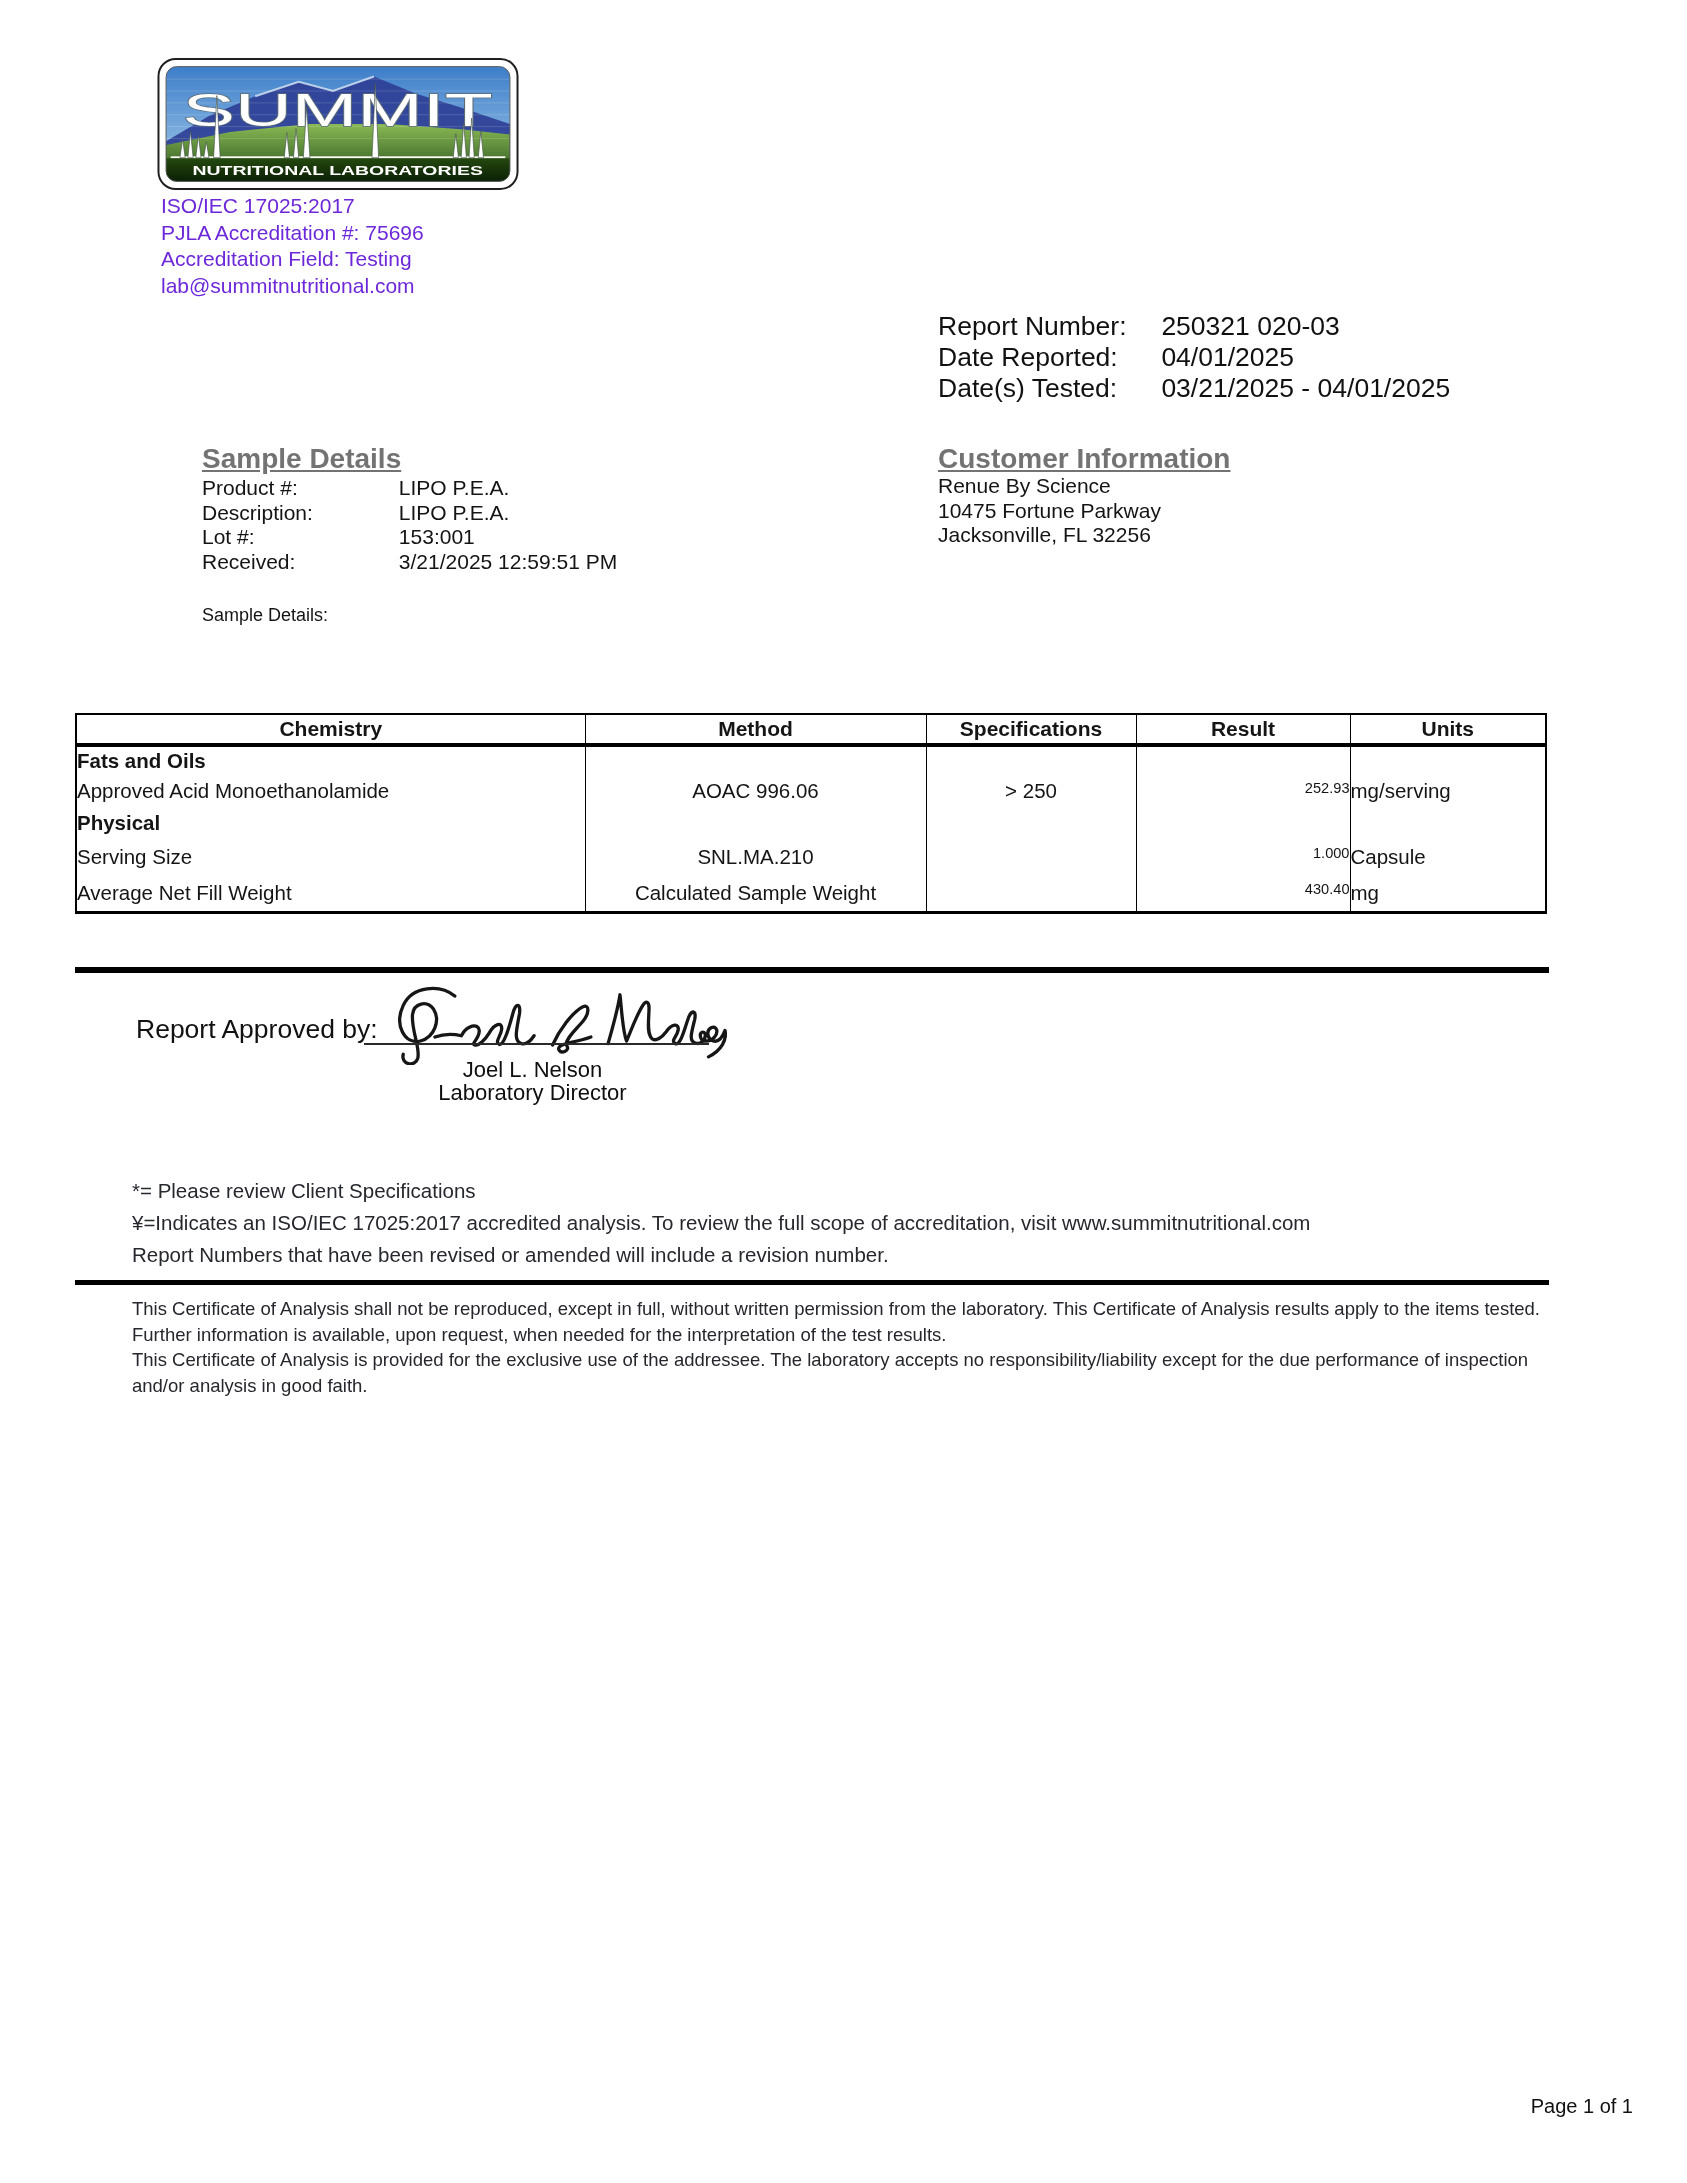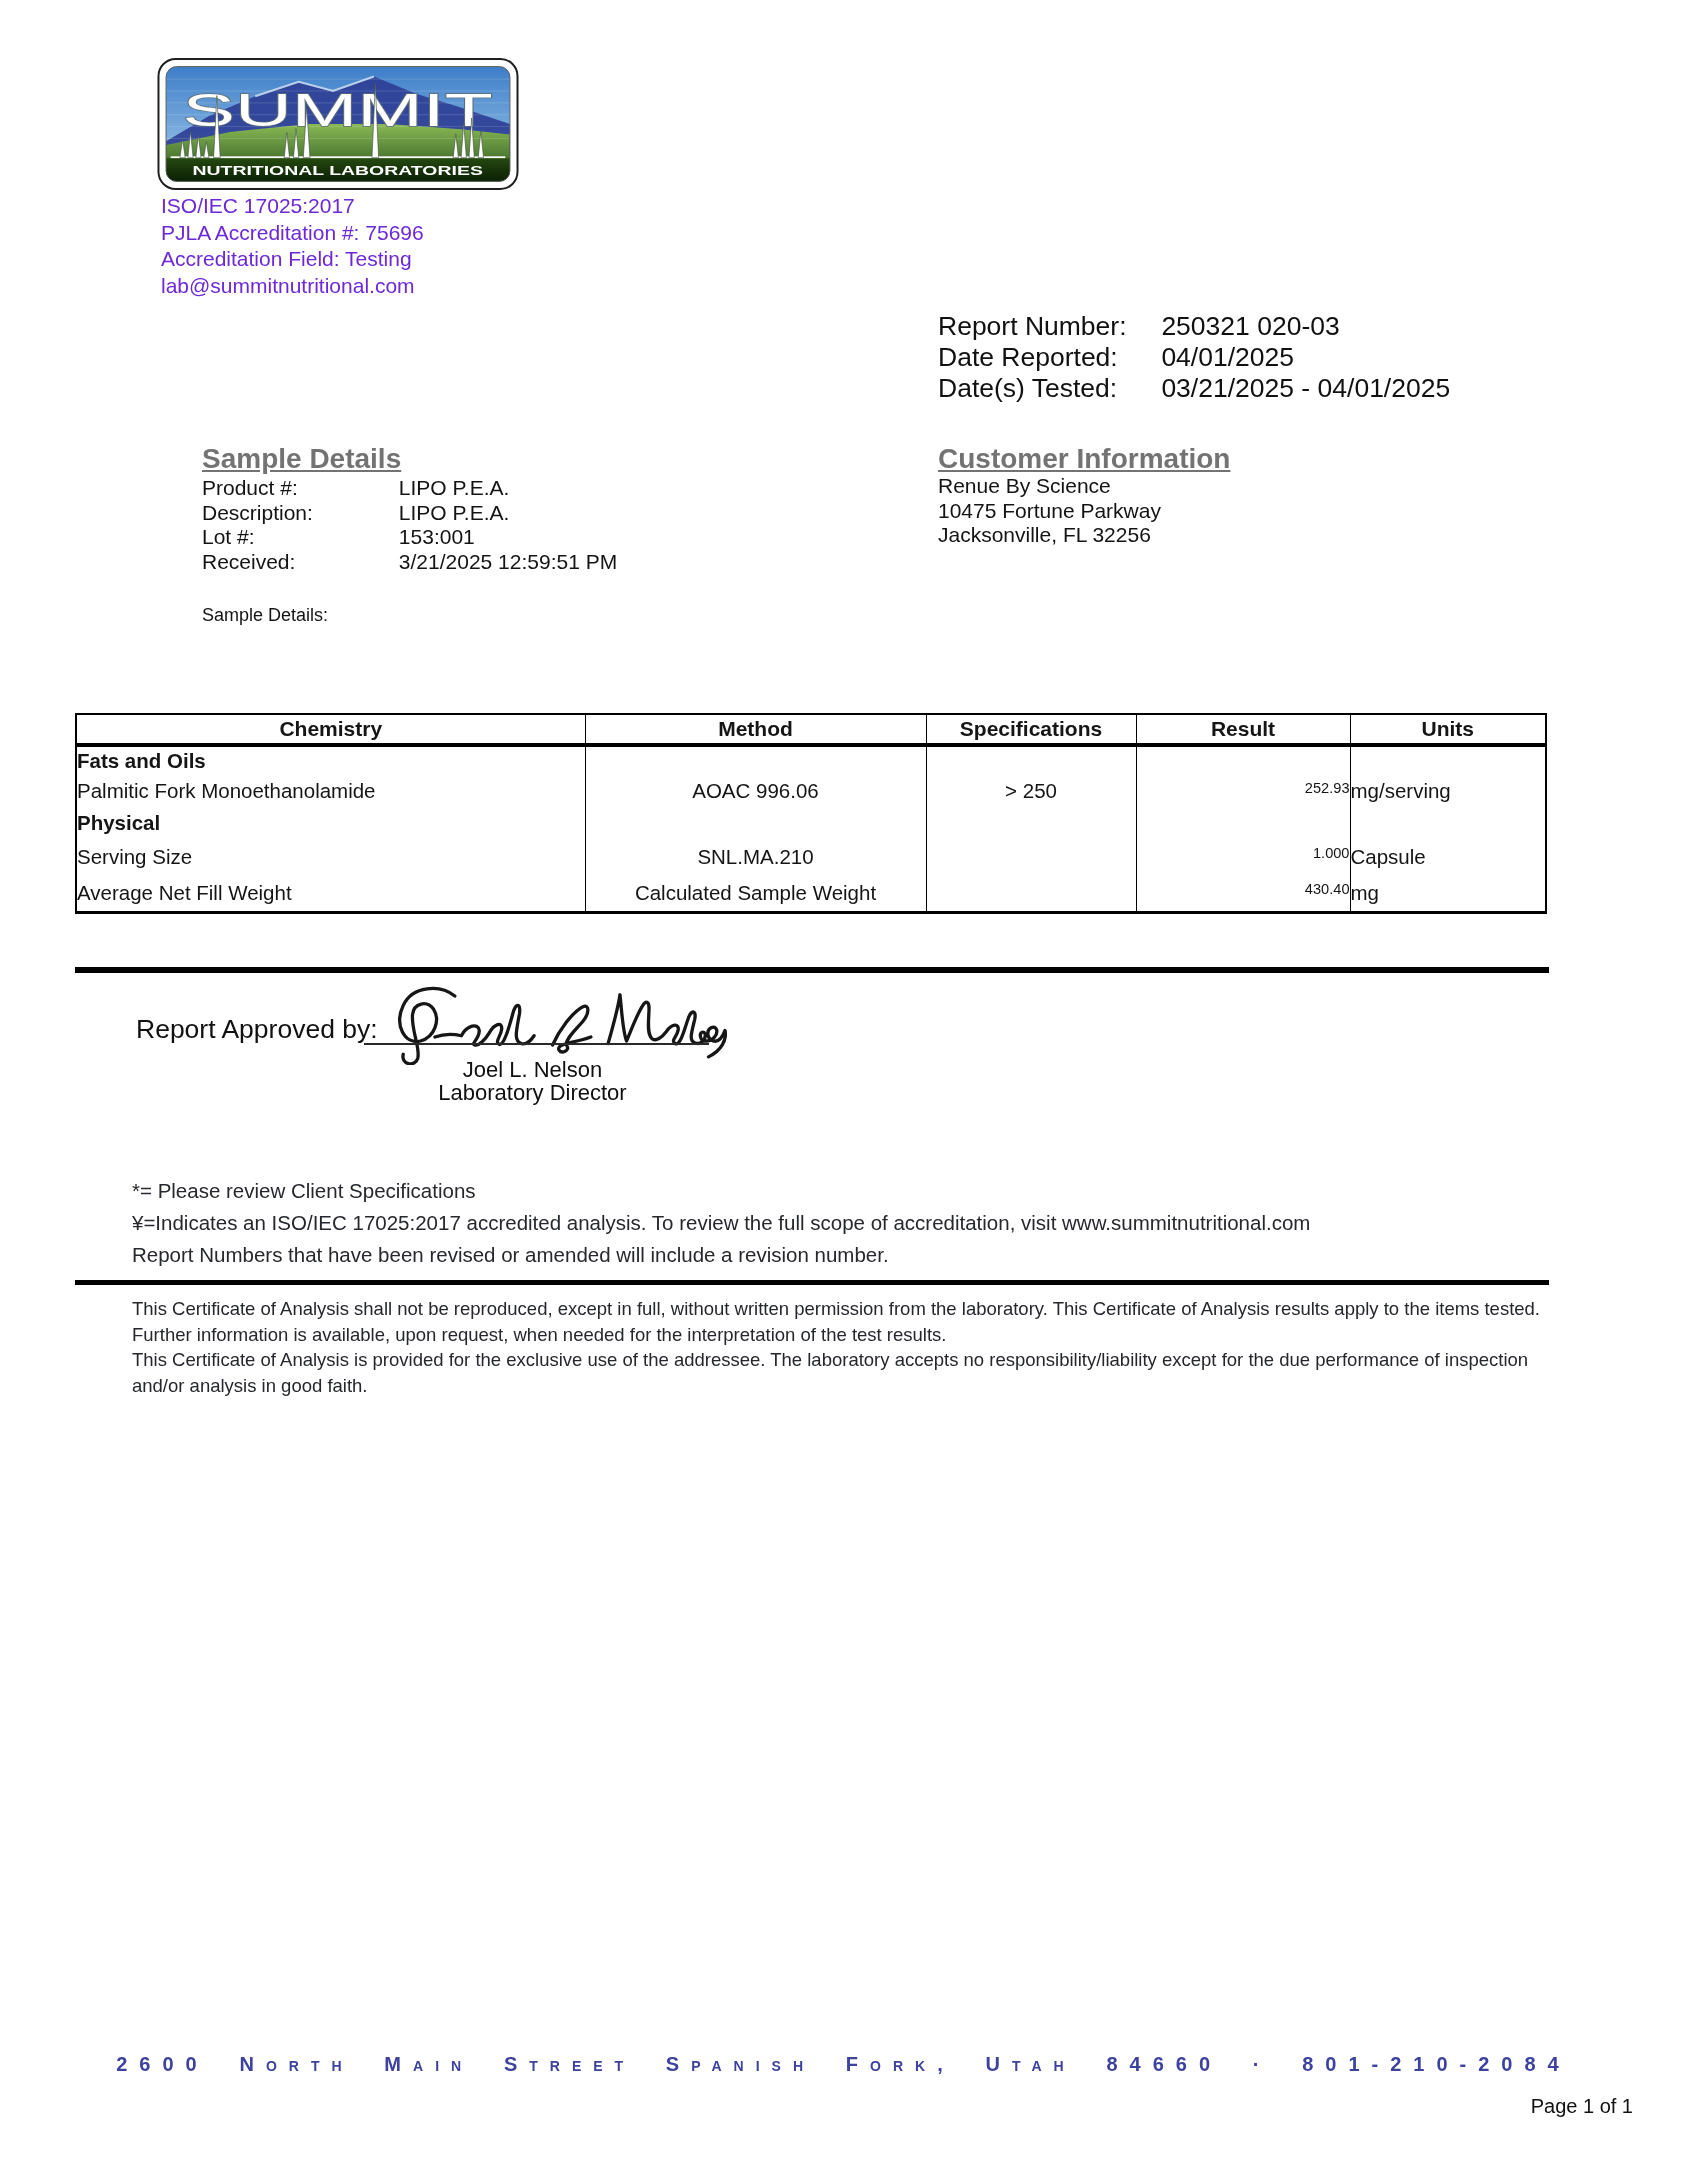--- a/index.html
+++ b/index.html
@@ -198,21 +198,21 @@
       <th>Units</th>
     </tr>
     <tr style="height:29px">
       <td class="c-group">Fats and Oils</td>
       <td></td>
           <td></td>
           <td></td>
           <td></td>
     </tr>
     <tr style="height:34px">
-      <td class="c-chem">Palmitic Fork Monoethanolamide</td>
+      <td class="c-chem">Approved Acid Monoethanolamide</td>
       <td class="c-meth">AOAC 996.06</td>
       <td class="c-spec">&gt; 250</td>
       <td class="c-res"><span class="result-val">252.93</span></td>
       <td class="c-unit">mg/serving</td>
     </tr>
     <tr style="height:30px">
       <td class="c-group">Physical</td>
       <td></td>
           <td></td>
           <td></td>
@@ -258,17 +258,16 @@
     <div>Report Numbers that have been revised or amended will include a revision number.</div>
   </div>
 
   <div class="abs rule" style="top:1280px;height:5.3px;"></div>
 
   <div class="abs disclaimer">
     <p>This Certificate of Analysis shall not be reproduced, except in full, without written permission from the laboratory. This Certificate of Analysis results apply to the items tested. Further information is available, upon request, when needed for the interpretation of the test results.</p>
     <p>This Certificate of Analysis is provided for the exclusive use of the addressee. The laboratory accepts no responsibility/liability except for the due performance of inspection and/or analysis in good faith.</p>
   </div>
 
-  <div class="abs footer-address" id="footer-address" style="color: rgb(60, 66, 158);">2600 North Main Street Spanish Fork, Utah 84660 · 801-210-2084</div>
   <div class="abs page-num">Page 1 of 1</div>
 
 </div>
 
 
 </body></html>

